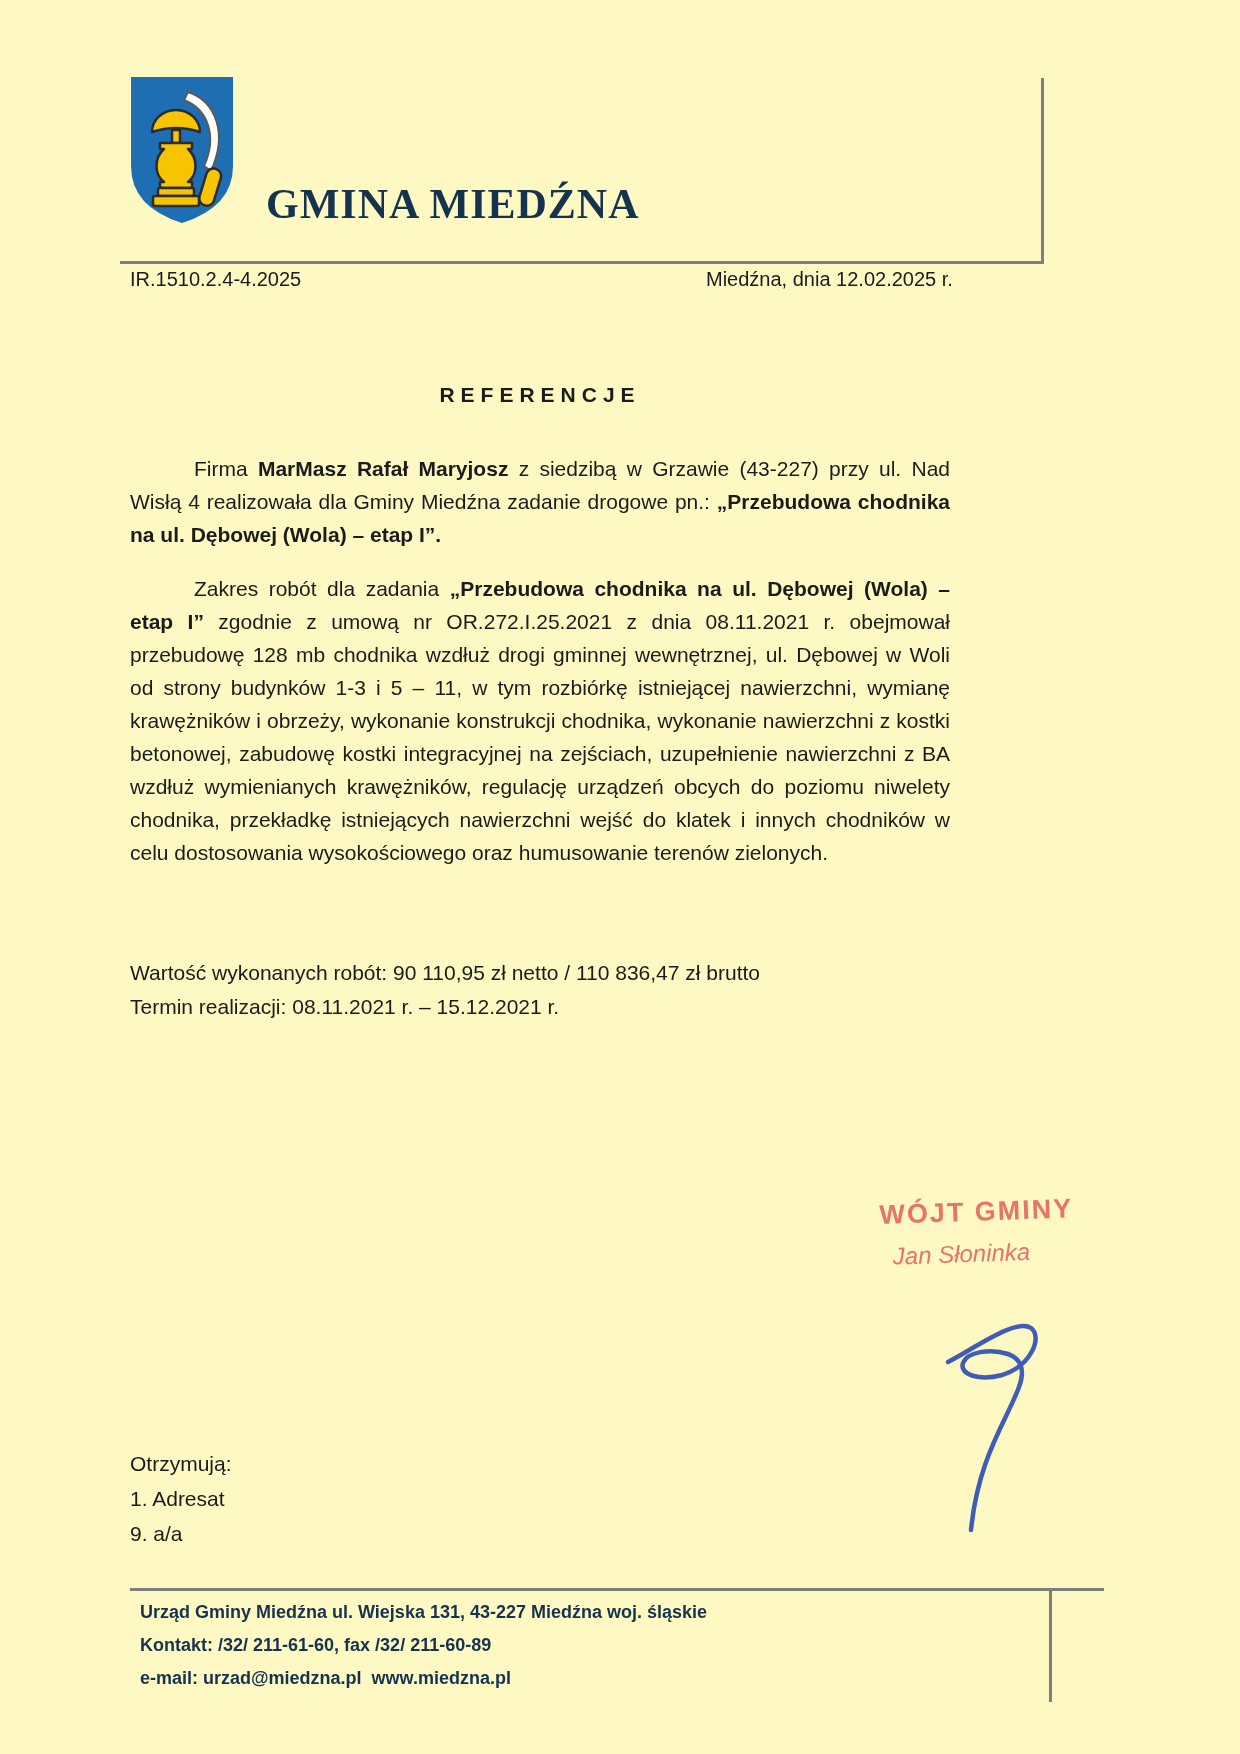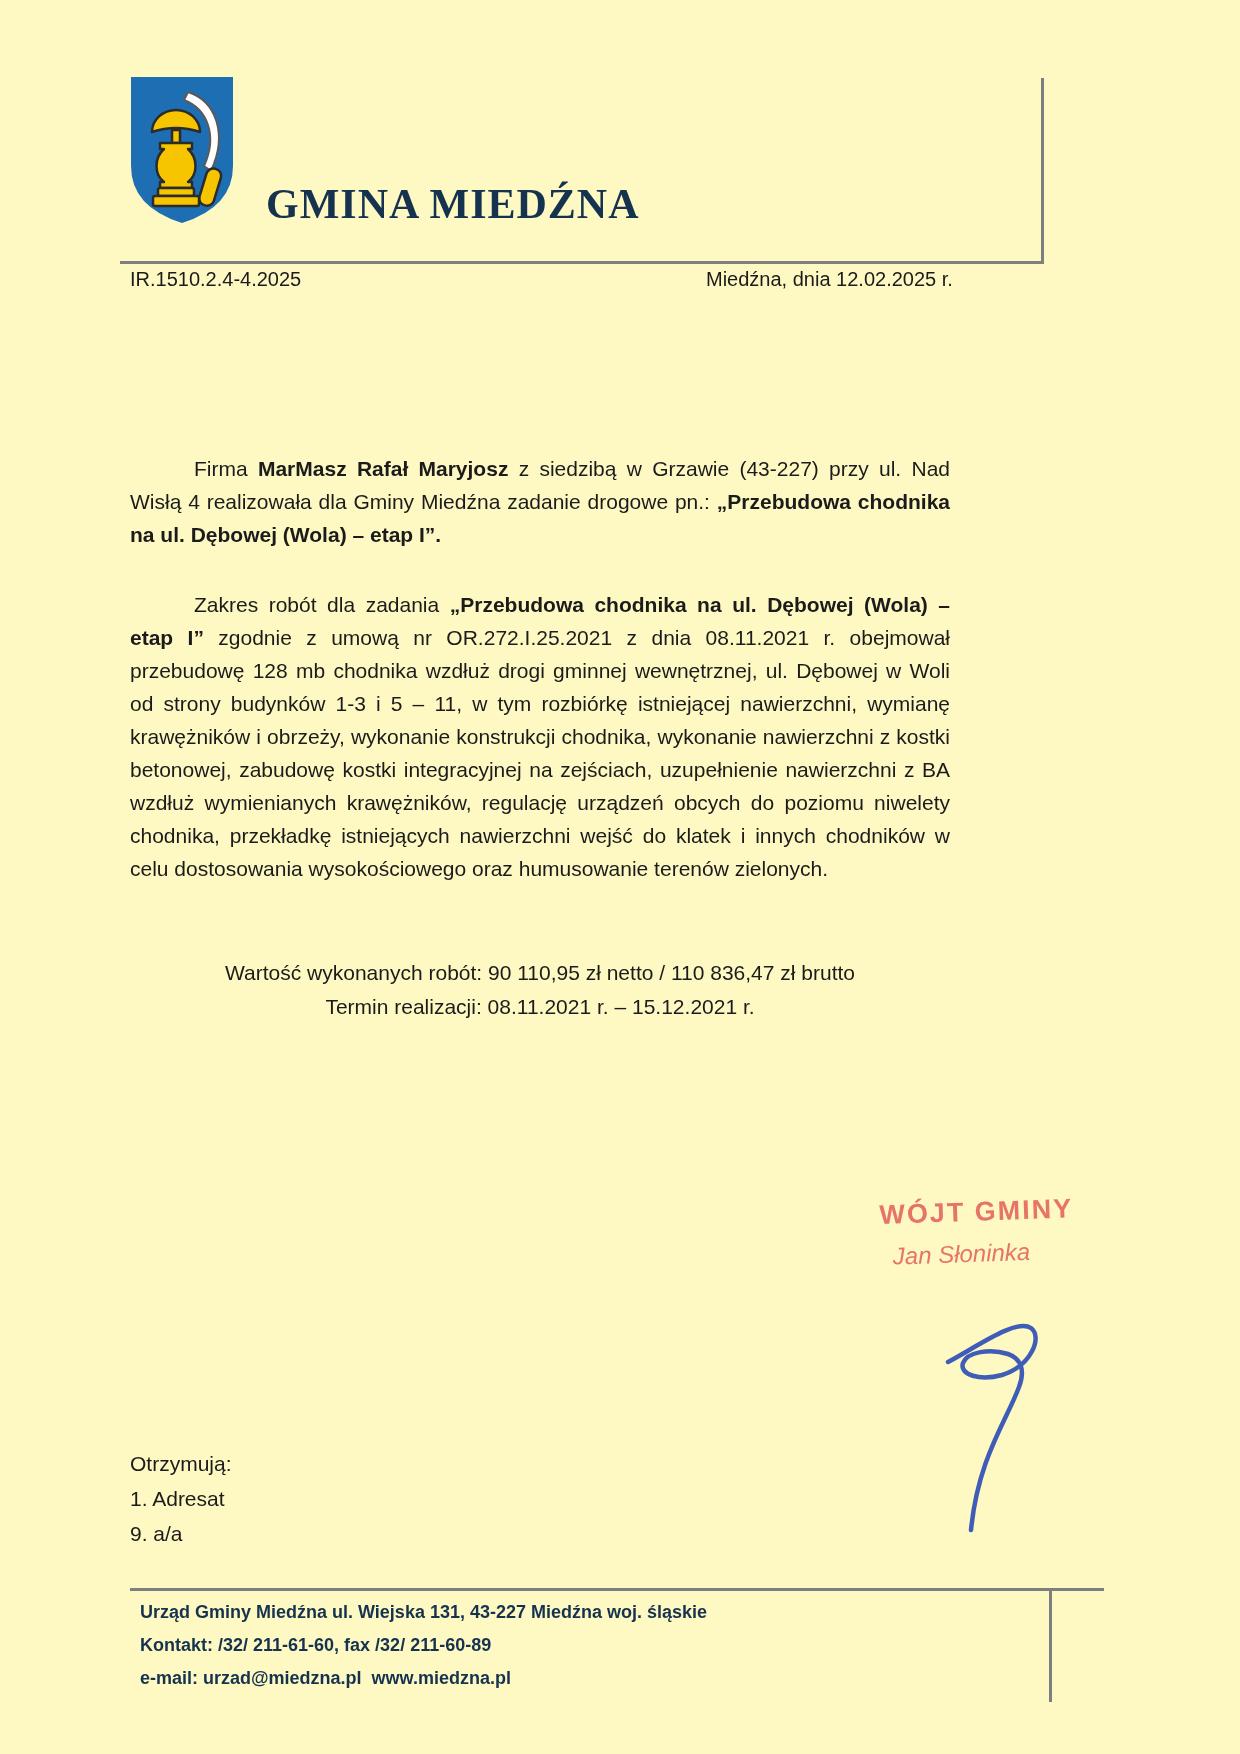--- a/index.html
+++ b/index.html
@@ -25,22 +25,22 @@
     font-size:21px;font-weight:bold;letter-spacing:6px;
   }
   
   .para{
     position:absolute;left:130px;width:820px;margin:0;
     font-size:21px;line-height:33px;text-align:justify;
   }
   .indent{text-indent:64px;}
   .b{font-weight:bold;}
   .p1{top:452px;}
-  .p2{top:588px;}
-  .facts{position:absolute;left:130px;top:956px;width:820px;font-size:21px;line-height:34px;text-align:center;}
+  .p2{top:572px;}
+  .facts{position:absolute;left:130px;top:956px;width:820px;font-size:21px;line-height:34px;}
   .p3{top:1055px;}
   
   .stamp{position:absolute;left:880px;top:1196px;width:230px;transform:rotate(-2deg);color:#e4625c;opacity:.88;}
   .stamp-title{font-size:27px;font-weight:bold;letter-spacing:2px;white-space:nowrap;}
   .stamp-name{font-size:24px;font-style:italic;margin-top:12px;margin-left:12px;white-space:nowrap;}
   .signature{position:absolute;left:930px;top:1318px;width:120px;height:220px;}
   
   .dist{position:absolute;left:130px;top:1446px;font-size:21px;line-height:35px;}
   
   .hline-bottom{position:absolute;left:130px;top:1588px;width:974px;height:3px;background:#7f7f7f;}
@@ -75,20 +75,21 @@
     </svg>
   </div>
 
   <div class="org-name">GMINA MIEDŹNA</div>
   <div class="vline-top"></div>
   <div class="hline-top"></div>
 
   <div class="ref">IR.1510.2.4-4.2025</div>
   <div class="date">Miedźna, dnia 12.02.2025 r.</div>
 
+  <div class="title">REFERENCJE</div>
 
   <p class="para indent p1"><span>Firma </span><span class="b">MarMasz Rafał Maryjosz</span><span> z siedzibą w Grzawie (43-227) przy ul. Nad Wisłą 4 realizowała dla Gminy Miedźna zadanie drogowe pn.: </span><span class="b">„Przebudowa chodnika na ul. Dębowej (Wola) – etap I”.</span></p>
 
   <p class="para indent p2"><span>Zakres robót dla zadania </span><span class="b">„Przebudowa chodnika na ul. Dębowej (Wola) – etap I”</span><span> zgodnie z umową nr OR.272.I.25.2021 z dnia 08.11.2021 r. obejmował przebudowę 128 mb chodnika wzdłuż drogi gminnej wewnętrznej, ul. Dębowej w Woli od strony budynków 1-3 i 5 – 11, w tym rozbiórkę istniejącej nawierzchni, wymianę krawężników i obrzeży, wykonanie konstrukcji chodnika, wykonanie nawierzchni z kostki betonowej, zabudowę kostki integracyjnej na zejściach, uzupełnienie nawierzchni z BA wzdłuż wymienianych krawężników, regulację urządzeń obcych do poziomu niwelety chodnika, przekładkę istniejących nawierzchni wejść do klatek i innych chodników w celu dostosowania wysokościowego oraz humusowanie terenów zielonych.</span></p>
 
   <div class="facts">
     <div>Wartość wykonanych robót: 90 110,95 zł netto / 110 836,47 zł brutto</div>
     <div>Termin realizacji: 08.11.2021 r. – 15.12.2021 r.</div>
   </div>
 

